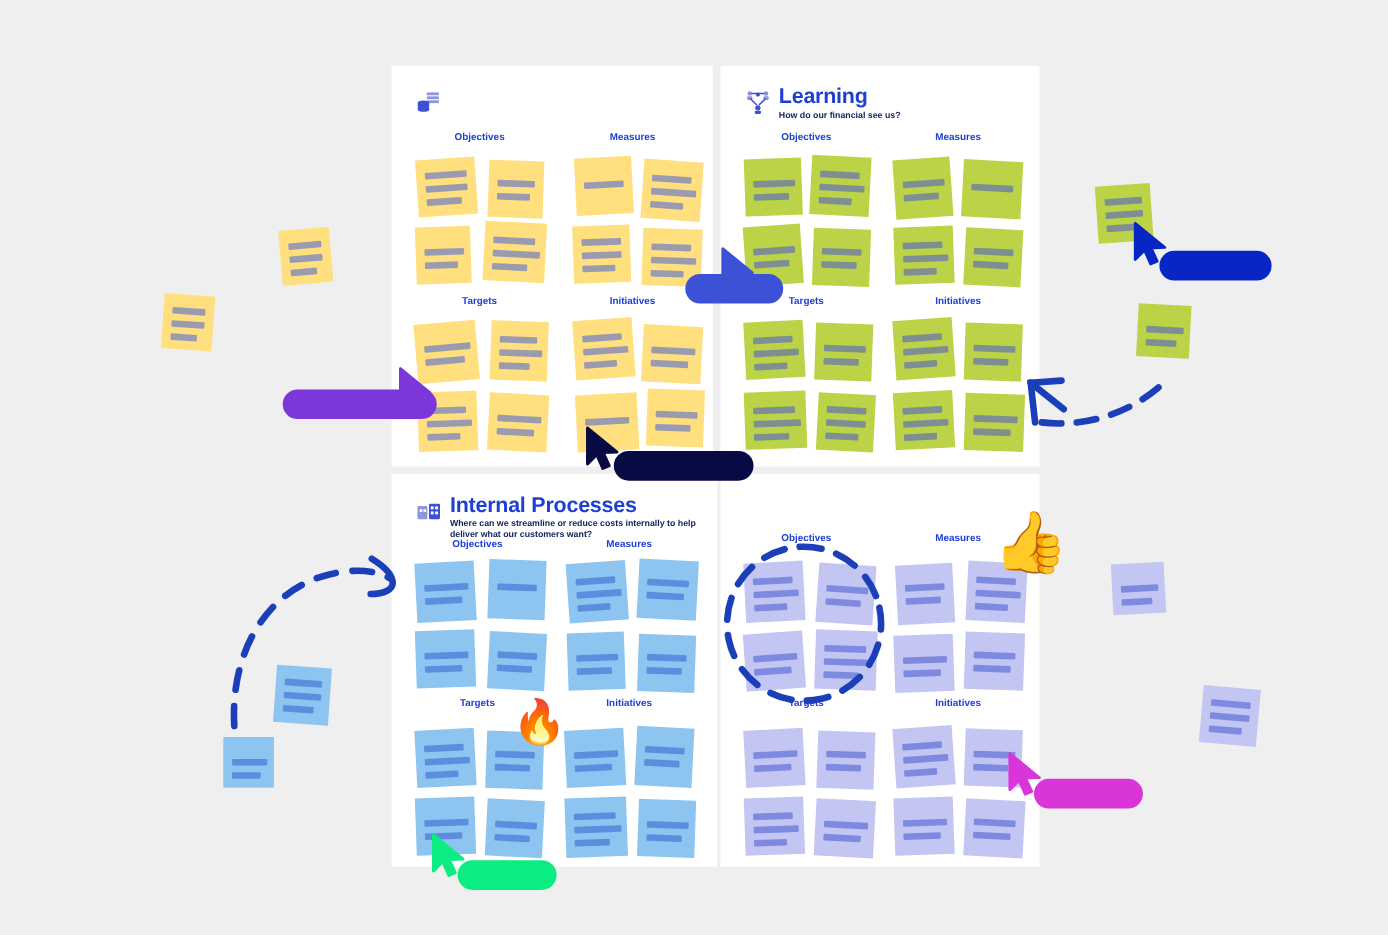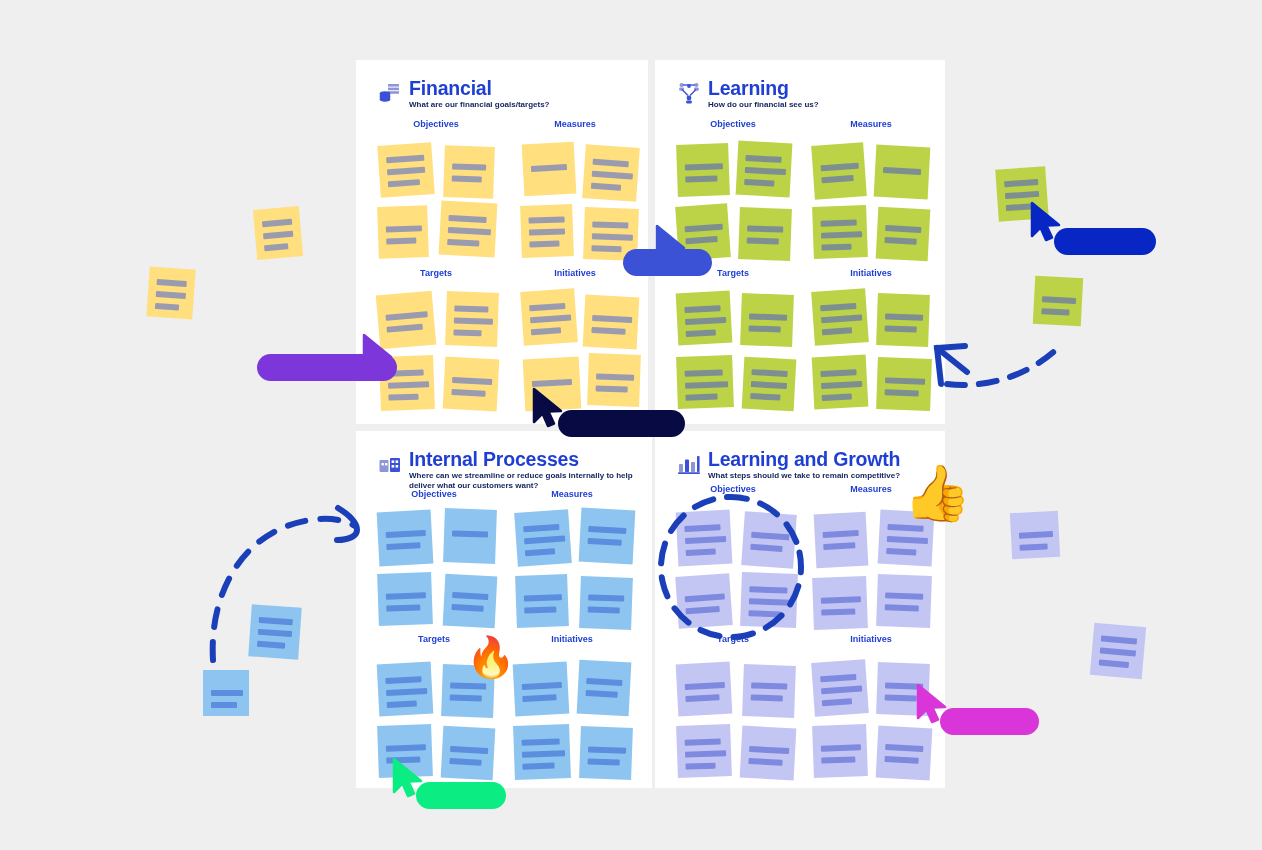--- a/index.html
+++ b/index.html
@@ -48,24 +48,20 @@
         <span class="q-icon"><svg viewBox="0 0 24 24" width="24" height="24">
             <rect x="10" y="4" width="11" height="2.6" fill="#8f96d8"></rect>
             <rect x="10" y="7.6" width="11" height="2.6" fill="#8f96d8"></rect>
             <rect x="10" y="11.2" width="11" height="2.6" fill="#8f96d8"></rect>
             <ellipse cx="7" cy="16.2" rx="5.2" ry="2.1" fill="#3b51d6"></ellipse>
             <rect x="1.8" y="13.4" width="10.4" height="2.9" fill="#3b51d6"></rect>
             <ellipse cx="7" cy="13.4" rx="5.2" ry="2.1" fill="#3b51d6"></ellipse>
             <ellipse cx="7" cy="19.6" rx="5.2" ry="2.1" fill="#3b51d6"></ellipse>
             <rect x="1.8" y="17" width="10.4" height="2.6" fill="#3b51d6"></rect>
           </svg></span>
-        <div class="q-titlewrap">
-          <div class="q-title" style="color: rgb(31, 63, 212);">Financial</div>
-          <div class="q-sub narrow">What are our financial goals/targets?</div>
-        </div>
       </div>
       <div class="col-label" style="left: 20px; top: 59px;">Objectives</div>
       <div class="col-label" style="left: 20px; top: 208px;">Targets</div>
       <div class="col-label" style="left: 159px; top: 59px;">Measures</div>
       <div class="col-label" style="left: 159px; top: 208px;">Initiatives</div>
       <div class="note" style="left: 23px; top: 84px; width: 54px; height: 52px; background: rgb(255, 223, 126); transform: rotate(-4deg);">
         <div class="line" style="left: 8px; top: 12px; width: 38px; height: 6px; background: rgb(155, 155, 176);"></div>
         <div class="line" style="left: 8px; top: 24px; width: 38px; height: 6px; background: rgb(155, 155, 176);"></div>
         <div class="line" style="left: 8px; top: 36px; width: 32px; height: 6px; background: rgb(155, 155, 176);"></div>
       </div>
@@ -236,21 +232,21 @@
             <rect x="12" y="7" width="10" height="14" fill="#3b51d6" rx="1"></rect>
             <rect x="13.6" y="9.4" width="2.6" height="2.6" fill="#fff"></rect>
             <rect x="17.6" y="9.4" width="2.6" height="2.6" fill="#fff"></rect>
             <rect x="3.5" y="12" width="2.4" height="2.4" fill="#fff"></rect>
             <rect x="7" y="12" width="2.4" height="2.4" fill="#fff"></rect>
             <rect x="13.6" y="14" width="2.6" height="2.6" fill="#fff"></rect>
             <rect x="17.6" y="14" width="2.6" height="2.6" fill="#fff"></rect>
           </svg></span>
         <div class="q-titlewrap">
           <div class="q-title" style="color: rgb(31, 63, 212);">Internal Processes</div>
-          <div class="q-sub">Where can we streamline or reduce goals internally to help deliver what our customers want?</div>
+          <div class="q-sub">Where can we streamline or reduce costs internally to help deliver what our customers want?</div>
         </div>
       </div>
       <div class="col-label" style="left: 18px; top: 58px;">Objectives</div>
       <div class="col-label" style="left: 18px; top: 203px;">Targets</div>
       <div class="col-label" style="left: 156px; top: 58px;">Measures</div>
       <div class="col-label" style="left: 156px; top: 203px;">Initiatives</div>
       <div class="note" style="left: 22px; top: 80px; width: 54px; height: 54px; background: rgb(141, 197, 240); transform: rotate(-3deg);">
         <div class="line" style="left: 8px; top: 20px; width: 40px; height: 6px; background: rgb(91, 142, 222);"></div>
         <div class="line" style="left: 8px; top: 32px; width: 34px; height: 6px; background: rgb(91, 142, 222);"></div>
       </div>
@@ -311,33 +307,20 @@
         <div class="line" style="left: 8px; top: 14px; width: 38px; height: 6px; background: rgb(91, 142, 222);"></div>
         <div class="line" style="left: 8px; top: 26px; width: 43px; height: 6px; background: rgb(91, 142, 222);"></div>
         <div class="line" style="left: 8px; top: 38px; width: 32px; height: 6px; background: rgb(91, 142, 222);"></div>
       </div>
       <div class="note" style="left: 224px; top: 296px; width: 52px; height: 52px; background: rgb(141, 197, 240); transform: rotate(2deg);">
         <div class="line" style="left: 8px; top: 20px; width: 38px; height: 6px; background: rgb(91, 142, 222);"></div>
         <div class="line" style="left: 8px; top: 32px; width: 32px; height: 6px; background: rgb(91, 142, 222);"></div>
       </div>
     </div>
     <div class="panel" style="left: 655px; top: 431px; width: 290px; height: 357px; background: rgb(255, 255, 255);">
-      <div class="q-head">
-        <span class="q-icon"><svg viewBox="0 0 24 24" width="24" height="24">
-            <rect x="2" y="13" width="4" height="8" fill="#8f96d8" rx="0.8"></rect>
-            <rect x="8" y="8.5" width="4" height="12.5" fill="#3b51d6" rx="0.8"></rect>
-            <rect x="14" y="11" width="4" height="10" fill="#8f96d8" rx="0.8"></rect>
-            <rect x="20" y="5" width="2.6" height="16" fill="#3b51d6" rx="0.8"></rect>
-            <rect x="1" y="21.2" width="22" height="1.8" fill="#3b51d6" rx="0.8"></rect>
-          </svg></span>
-        <div class="q-titlewrap">
-          <div class="q-title" style="color: rgb(31, 63, 212);">Learning and Growth</div>
-          <div class="q-sub">What steps should we take to remain competitive?</div>
-        </div>
-      </div>
       <div class="col-label" style="left: 18px; top: 53px;">Objectives</div>
       <div class="col-label" style="left: 18px; top: 203px;">Targets</div>
       <div class="col-label" style="left: 156px; top: 53px;">Measures</div>
       <div class="col-label" style="left: 156px; top: 203px;">Initiatives</div>
       <div class="note" style="left: 22px; top: 80px; width: 54px; height: 54px; background: rgb(195, 198, 242); transform: rotate(-3deg);">
         <div class="line" style="left: 8px; top: 14px; width: 36px; height: 6px; background: rgb(126, 138, 224);"></div>
         <div class="line" style="left: 8px; top: 26px; width: 41px; height: 6px; background: rgb(126, 138, 224);"></div>
         <div class="line" style="left: 8px; top: 38px; width: 30px; height: 6px; background: rgb(126, 138, 224);"></div>
       </div>
       <div class="note" style="left: 88px; top: 82px; width: 52px; height: 54px; background: rgb(195, 198, 242); transform: rotate(4deg);">

